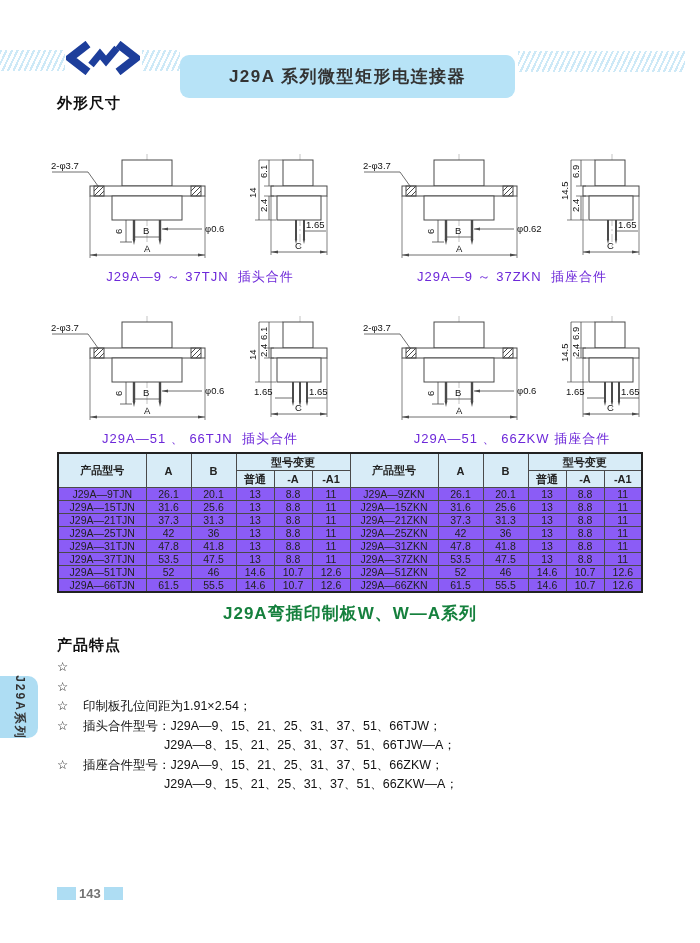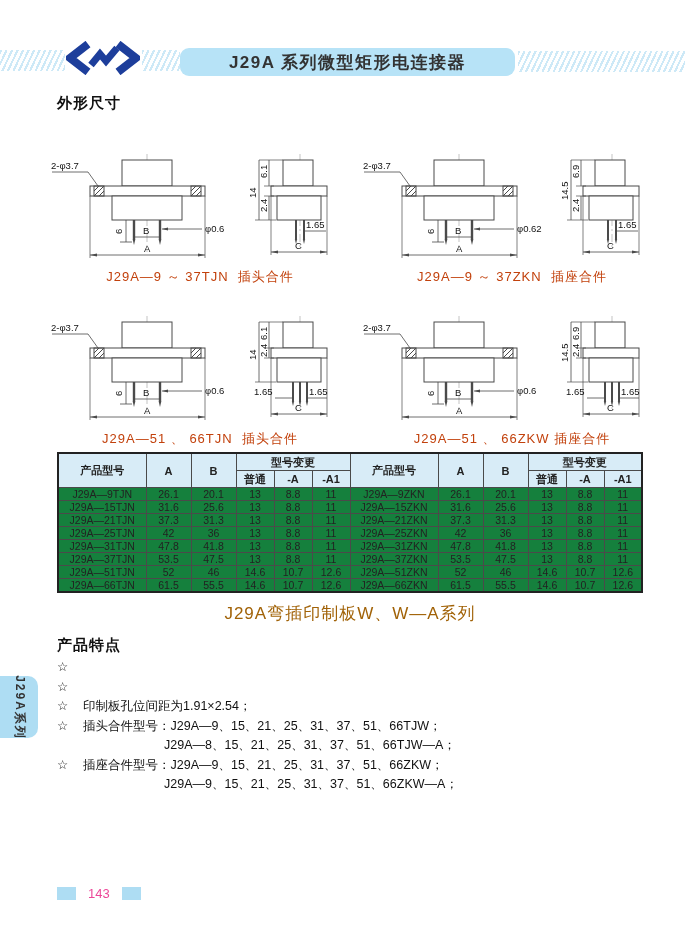--- a/index.html
+++ b/index.html
@@ -6,50 +6,50 @@
   body{
     width:700px;height:943px;position:relative;overflow:hidden;background:#ffffff;
     font-family:"Liberation Sans","DejaVu Sans",sans-serif;color:#222;
   }
   .abs{position:absolute;}
   .stripe{background:repeating-linear-gradient(115deg,#cde9f7 0,#cde9f7 2px,#ffffff 2px,#ffffff 5px);}
   .band{background:#b7e3f7;border-radius:9px;display:flex;align-items:center;justify-content:center;}
   .band .ttl{font-size:17px;font-weight:bold;color:#333;letter-spacing:1.5px;white-space:pre;}
   .h2{font-weight:bold;font-size:15px;color:#111;letter-spacing:1px;text-align:center;}
   .drawing{width:300px;margin-top:16px;}
-  .caption{font-size:13px;color:#c2410c;text-align:center;letter-spacing:1px;white-space:pre;margin-top:4px;}
+  .caption{font-size:13px;color:#6d28d9;text-align:center;letter-spacing:1px;white-space:pre;margin-top:4px;}
   svg text{font-size:9.5px;fill:#111;font-family:"Liberation Sans","DejaVu Sans",sans-serif;}
-  table.spec{border-collapse:collapse;table-layout:fixed;width:586px;font-size:10.5px;border:2px solid #222;background:#15803d;}
+  table.spec{border-collapse:collapse;table-layout:fixed;width:586px;font-size:10.5px;border:2px solid #222;background:#8b5cf6;}
   table.spec th,table.spec td{border:1px solid #4a4a4a;text-align:center;padding:0;overflow:hidden;white-space:nowrap;}
   table.spec th{background:#d8ecf7;font-weight:600;font-size:11px;height:16px;}
   table.spec td{height:12px;line-height:12px;}
-  .sec-title{width:700px;text-align:center;font-size:17px;font-weight:normal;color:#a16207;letter-spacing:1px;}
+  .sec-title{width:700px;text-align:center;font-size:17px;font-weight:bold;color:#15803d;letter-spacing:1px;}
   .features{width:610px;font-size:12.5px;color:#111;}
   .feat{display:flex;line-height:19.5px;}
   .feat .star{width:17px;flex:0 0 17px;margin-right:9px;}
   .cont{padding-left:107px;line-height:19.5px;}
   .tab{left:0;top:676px;width:38px;height:62px;background:#aeddf3;border-radius:0 10px 10px 0;
        display:flex;align-items:center;justify-content:center;}
   .tab span{transform:rotate(90deg);white-space:nowrap;font-size:12px;font-weight:bold;color:#333;letter-spacing:2px;}
   .pageno{left:57px;top:887px;display:flex;align-items:center;}
   .pn-rect{display:inline-block;width:19px;height:13px;background:#aeddf3;}
-  .pn-num{font-size:13px;font-weight:normal;color:#ec4899;padding:0 12px;line-height:13px;}
+  .pn-num{font-size:13px;font-weight:bold;color:#737373;padding:0 3px;line-height:13px;}
 </style>
 </head>
 <body>
 
 <div class="abs stripe" style="left:0;top:50px;width:65px;height:21px"></div>
 <svg class="abs" style="left:66px;top:41px" width="74" height="34" viewBox="0 0 74 34">
   <polyline points="22,3 4,17 22,31" stroke="#1d3e9b" stroke-width="8" fill="none"></polyline>
   <polyline points="52,3 70,17 52,31" stroke="#1d3e9b" stroke-width="8" fill="none"></polyline>
   <polyline points="25,24 34,13 40,20 51,7" stroke="#1d3e9b" stroke-width="7" fill="none"></polyline>
 </svg>
 <div class="abs stripe" style="left:142px;top:50px;width:38px;height:21px"></div>
 <div class="abs stripe" style="left:518px;top:51px;width:167px;height:21px"></div>
-<div class="abs band" style="left:180px;top:48px;width:335px;height:28px">
+<div class="abs band" style="left:180px;top:55px;width:335px;height:43px">
   <span class="ttl">J29A 系列微型矩形电连接器</span>
 </div>
 
 <div class="abs h2" style="left:57px;top:94px">外形尺寸</div>
 
 <div class="abs drawing" style="left:50px;top:136px">
   <svg width="300" height="108" viewBox="0 0 300 108">
     <defs>
       <g id="g-front" stroke="#4a4a4a" fill="none" stroke-width="1">
         <line x1="97" y1="2" x2="97" y2="100" stroke="#aaa" stroke-width="0.7" stroke-dasharray="8 3 2 3"></line>

